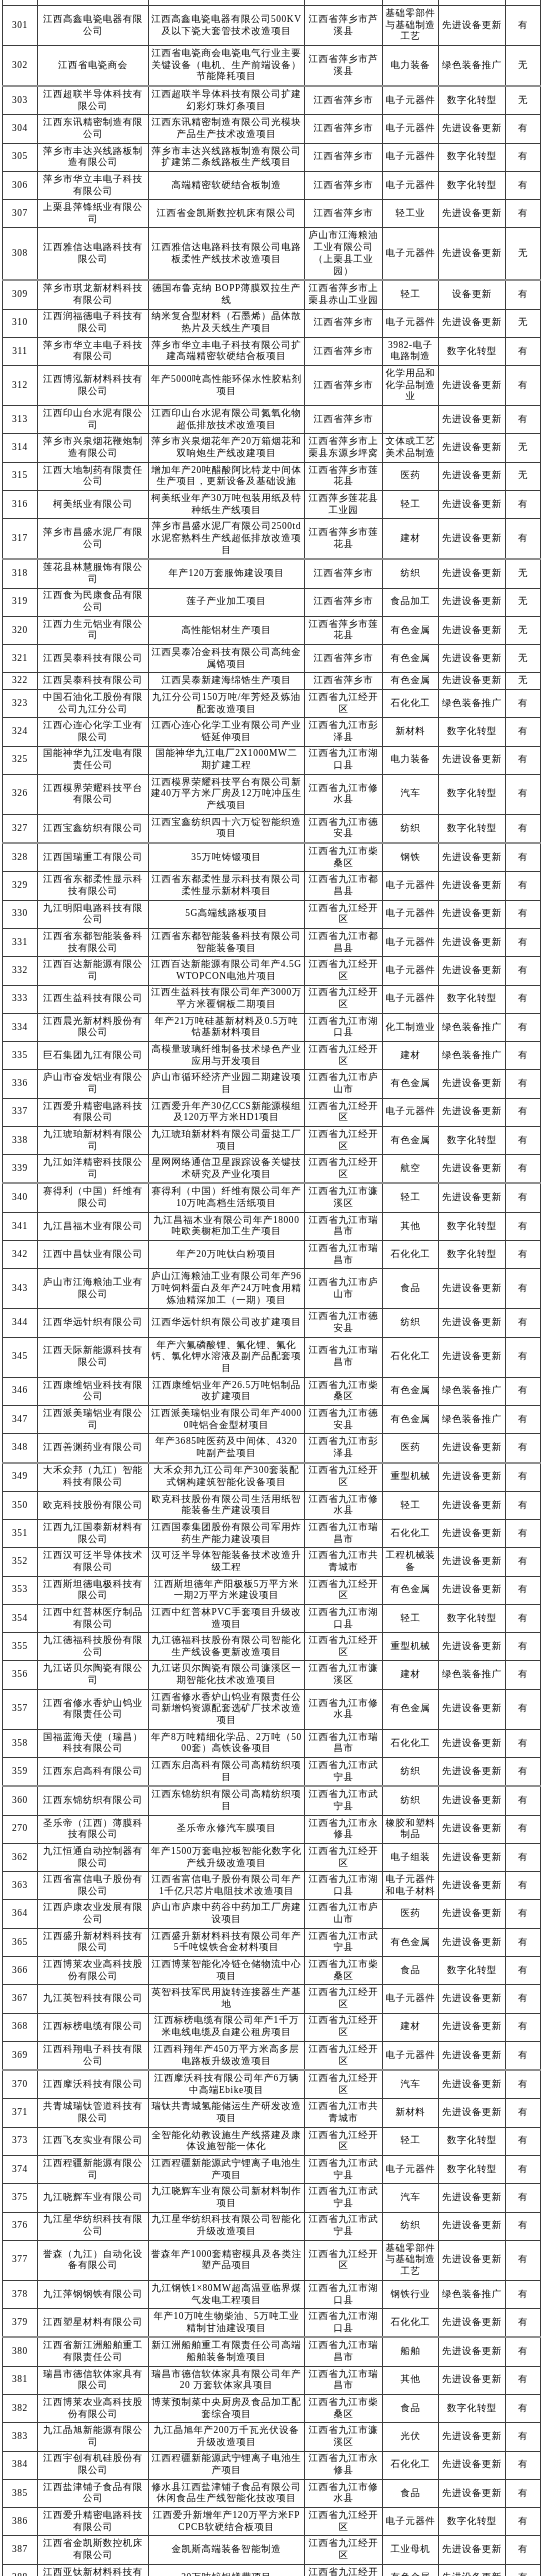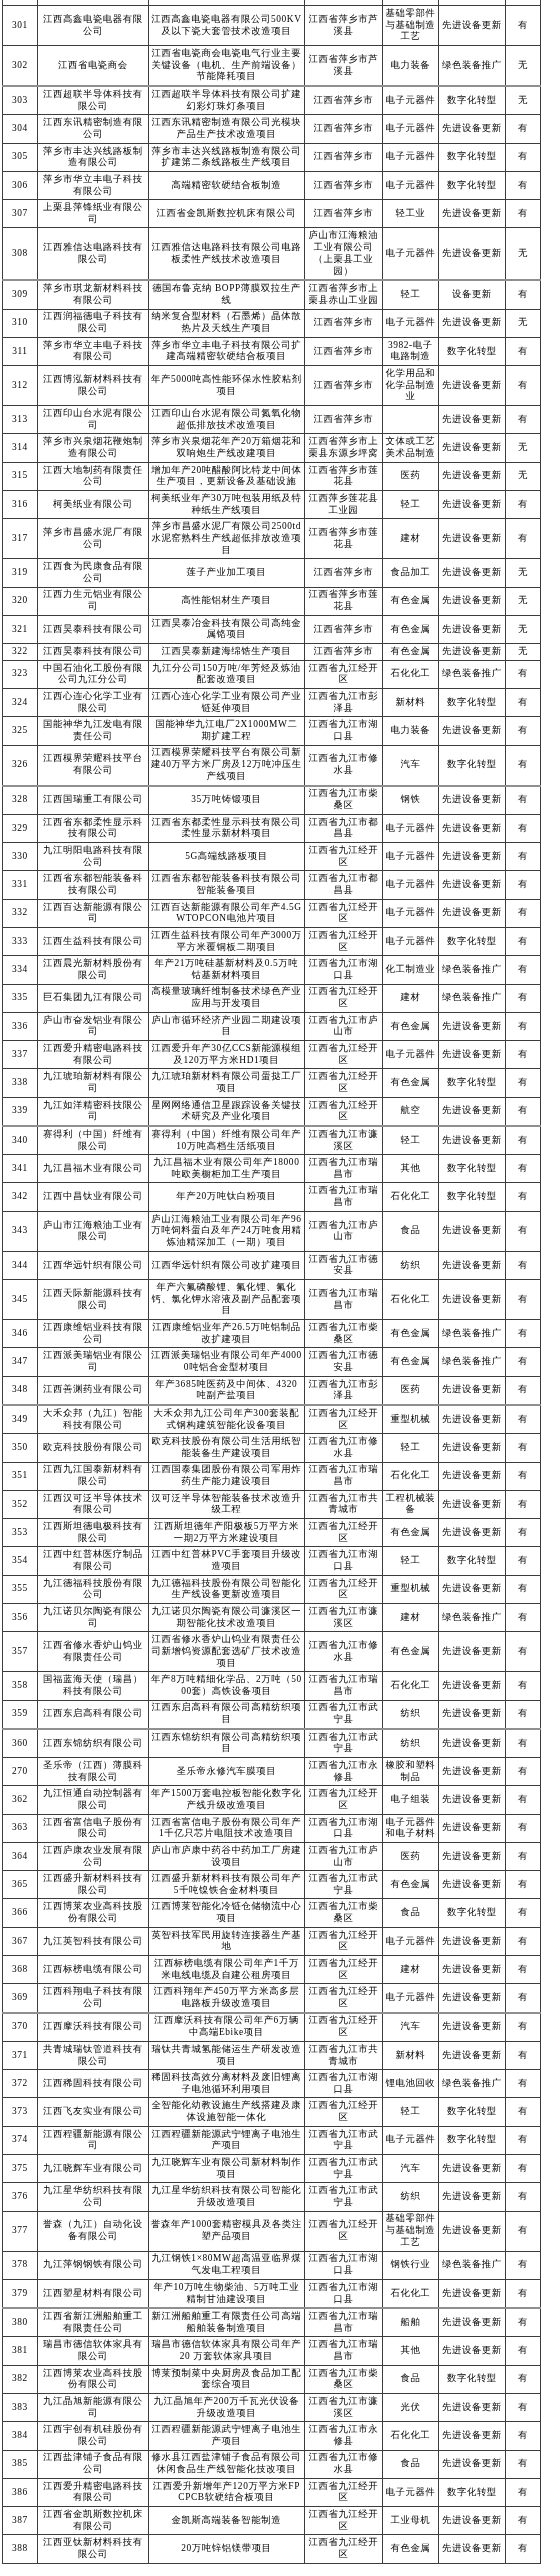--- a/index.html
+++ b/index.html
@@ -225,20 +225,29 @@
         </tr>
         <tr>
           <td>317</td>
           <td>萍乡市昌盛水泥厂有限公司</td>
           <td class="bold">萍乡市昌盛水泥厂有限公司2500td水泥窑熟料生产线超低排放改造项目</td>
           <td>江西省萍乡市莲花县</td>
           <td>建材</td>
           <td>先进设备更新</td>
           <td>有</td>
         </tr>
+        <tr class="page-break">
+          <td>318</td>
+          <td>莲花县林慧服饰有限公司</td>
+          <td>年产120万套服饰建设项目</td>
+          <td>江西省萍乡市</td>
+          <td>纺织</td>
+          <td>先进设备更新</td>
+          <td>无</td>
+        </tr>
         <tr>
           <td>319</td>
           <td>江西食为民康食品有限公司</td>
           <td>莲子产业加工项目</td>
           <td>江西省萍乡市</td>
           <td>食品加工</td>
           <td>先进设备更新</td>
           <td>无</td>
         </tr>
         <tr>
@@ -294,20 +303,29 @@
           <td>电力装备</td>
           <td>先进设备更新</td>
           <td>有</td>
         </tr>
         <tr>
           <td>326</td>
           <td>江西模界荣耀科技平台有限公司</td>
           <td>江西模界荣耀科技平台有限公司新建40万平方米厂房及12万吨冲压生产线项目</td>
           <td>江西省九江市修水县</td>
           <td>汽车</td>
+          <td>数字化转型</td>
+          <td>有</td>
+        </tr>
+        <tr>
+          <td>327</td>
+          <td>江西宝鑫纺织有限公司</td>
+          <td>江西宝鑫纺织四十六万锭智能织造项目</td>
+          <td>江西省九江市德安县</td>
+          <td>纺织</td>
           <td>数字化转型</td>
           <td>有</td>
         </tr>
         <tr class="page-break">
           <td>328</td>
           <td>江西国瑞重工有限公司</td>
           <td>35万吨铸锻项目</td>
           <td>江西省九江市柴桑区</td>
           <td>钢铁</td>
           <td>先进设备更新</td>
@@ -694,29 +712,20 @@
         <tr>
           <td>371</td>
           <td class="left">共青城瑞钛管道科技有限公司</td>
           <td class="left">瑞钛共青城氢能储运生产研发改造项目</td>
           <td>江西省九江市共青城市</td>
           <td>新材料</td>
           <td>先进设备更新</td>
           <td>有</td>
         </tr>
         <tr>
-          <td>372</td>
-          <td>江西稀固科技有限公司</td>
-          <td>稀固科技高效分离材料及废旧锂离子电池循环利用项目</td>
-          <td>江西省九江市湖口县</td>
-          <td>锂电池回收</td>
-          <td>绿色装备推广</td>
-          <td>有</td>
-        </tr>
-        <tr>
           <td>373</td>
           <td>江西飞友实业有限公司</td>
           <td>全智能化幼教设施生产线搭建及康体设施智能一体化</td>
           <td>江西省九江经开区</td>
           <td>轻工</td>
           <td>数字化转型</td>
           <td>有</td>
         </tr>
         <tr>
           <td>374</td>

